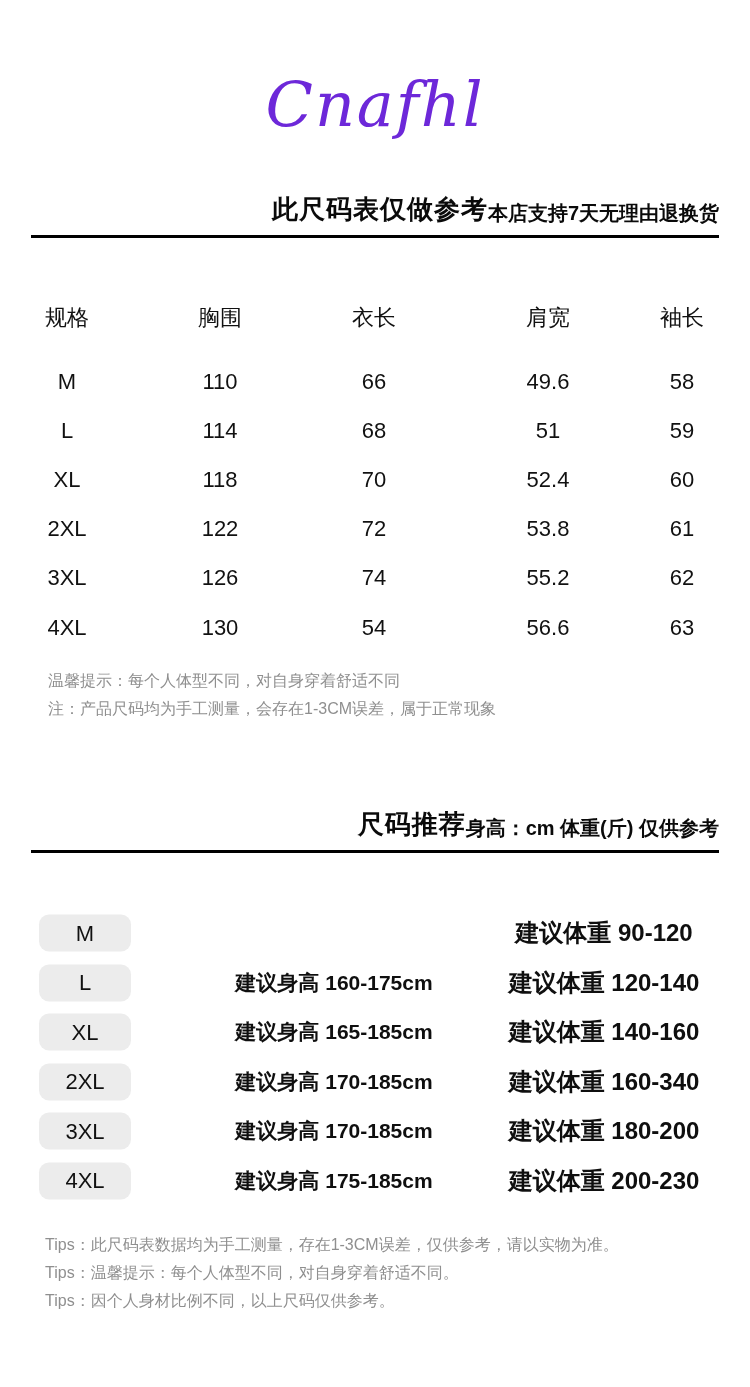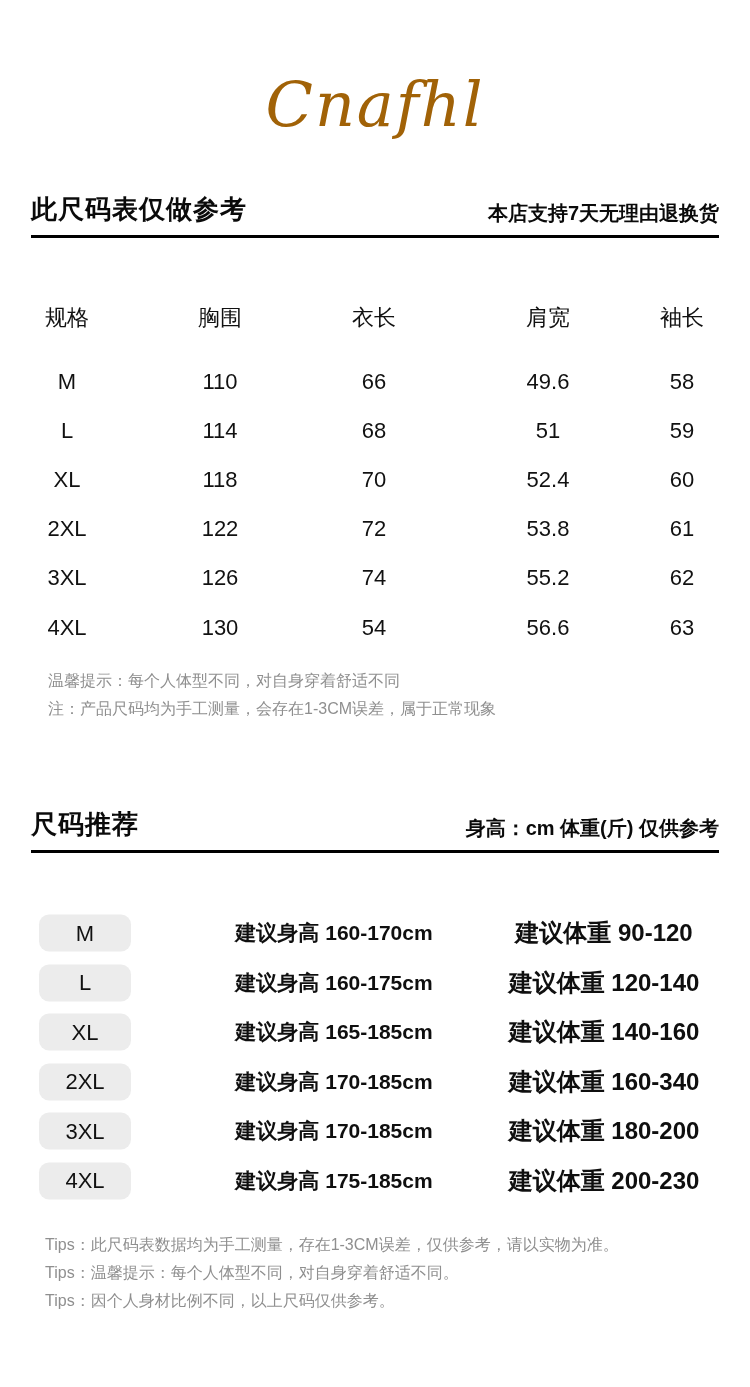--- a/index.html
+++ b/index.html
@@ -5,27 +5,27 @@
   html,body{margin:0;padding:0;background:#fff;}
   .page{
     position:relative;width:750px;height:1387px;background:#ffffff;overflow:hidden;
     font-family:"Liberation Sans","DejaVu Sans",sans-serif;color:#111111;
   }
   
   .logo{
     position:absolute;top:56px;left:0;width:750px;height:96px;
     display:flex;align-items:center;justify-content:center;
     font-family:"DejaVu Serif","Liberation Serif",serif;
-    font-style:italic;font-size:62px;font-weight:500;color:#a16207;letter-spacing:2px;
+    font-style:italic;font-size:62px;font-weight:500;color:#6d28d9;letter-spacing:2px;
   }
   
   .sec-header{
     position:absolute;left:31px;width:688px;height:44px;box-sizing:border-box;
     border-bottom:3px solid #000000;
-    display:flex;justify-content:space-between;align-items:flex-end;
+    display:flex;justify-content:flex-end;align-items:flex-end;
     padding-bottom:8px;
   }
   .sec-title{font-size:26px;font-weight:700;color:#0a0a0a;letter-spacing:1px;}
   .sec-note{font-size:20px;font-weight:600;color:#0a0a0a;margin-top:48px;}
   .hdr1{top:194px;}
   .hdr2{top:809px;}
   
   .t-row{position:absolute;left:0;width:646px;}
   .t-cell{
     position:absolute;top:50%;transform:translate(-50%,-50%);
@@ -120,21 +120,20 @@
     <div class="note-line">注：产品尺码均为手工测量，会存在1-3CM误差，属于正常现象</div>
   </div>
 
   <div class="sec-header hdr2">
     <div class="sec-title">尺码推荐</div>
     <div class="sec-note">身高：cm 体重(斤) 仅供参考</div>
   </div>
 
   <div class="r-row" style="top:908px">
     <div class="r-badge">M</div>
-    <div class="r-height">建议身高 160-170cm</div>
     <div class="r-weight">建议体重 90-120</div>
   </div>
   <div class="r-row" style="top:957.5px">
     <div class="r-badge">L</div>
     <div class="r-height">建议身高 160-175cm</div>
     <div class="r-weight">建议体重 120-140</div>
   </div>
   <div class="r-row" style="top:1007px">
     <div class="r-badge">XL</div>
     <div class="r-height">建议身高 165-185cm</div>

